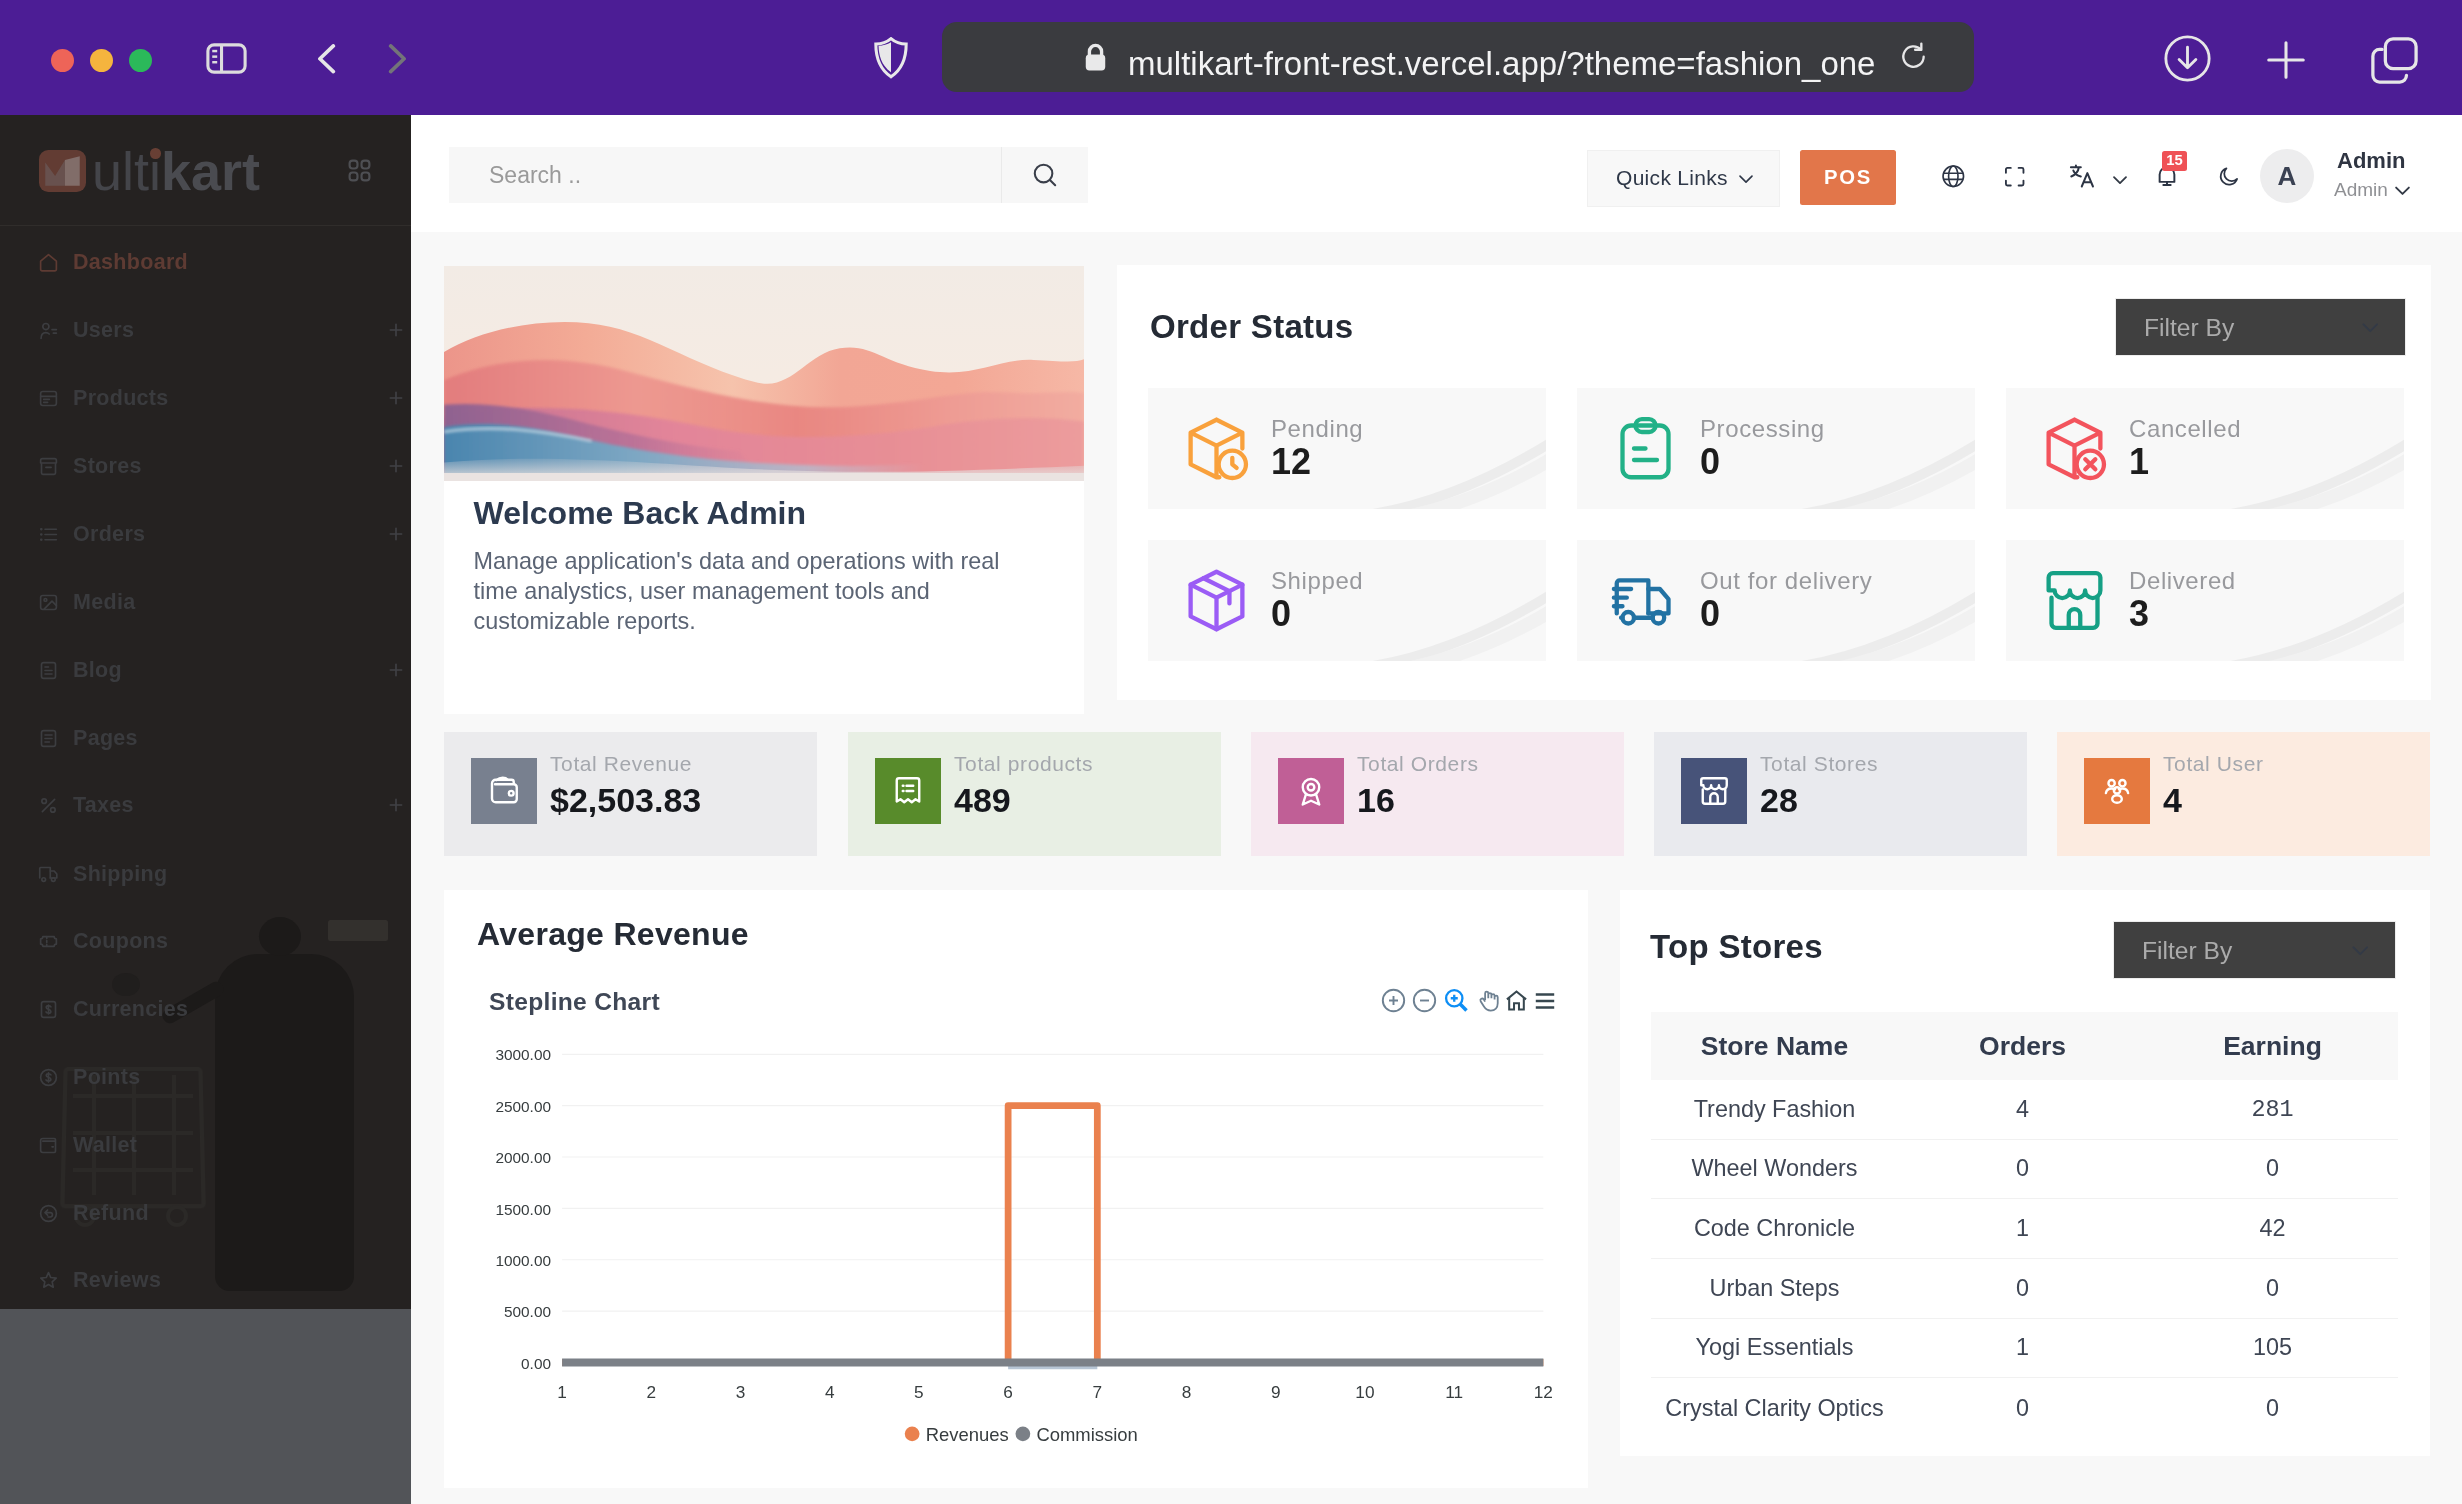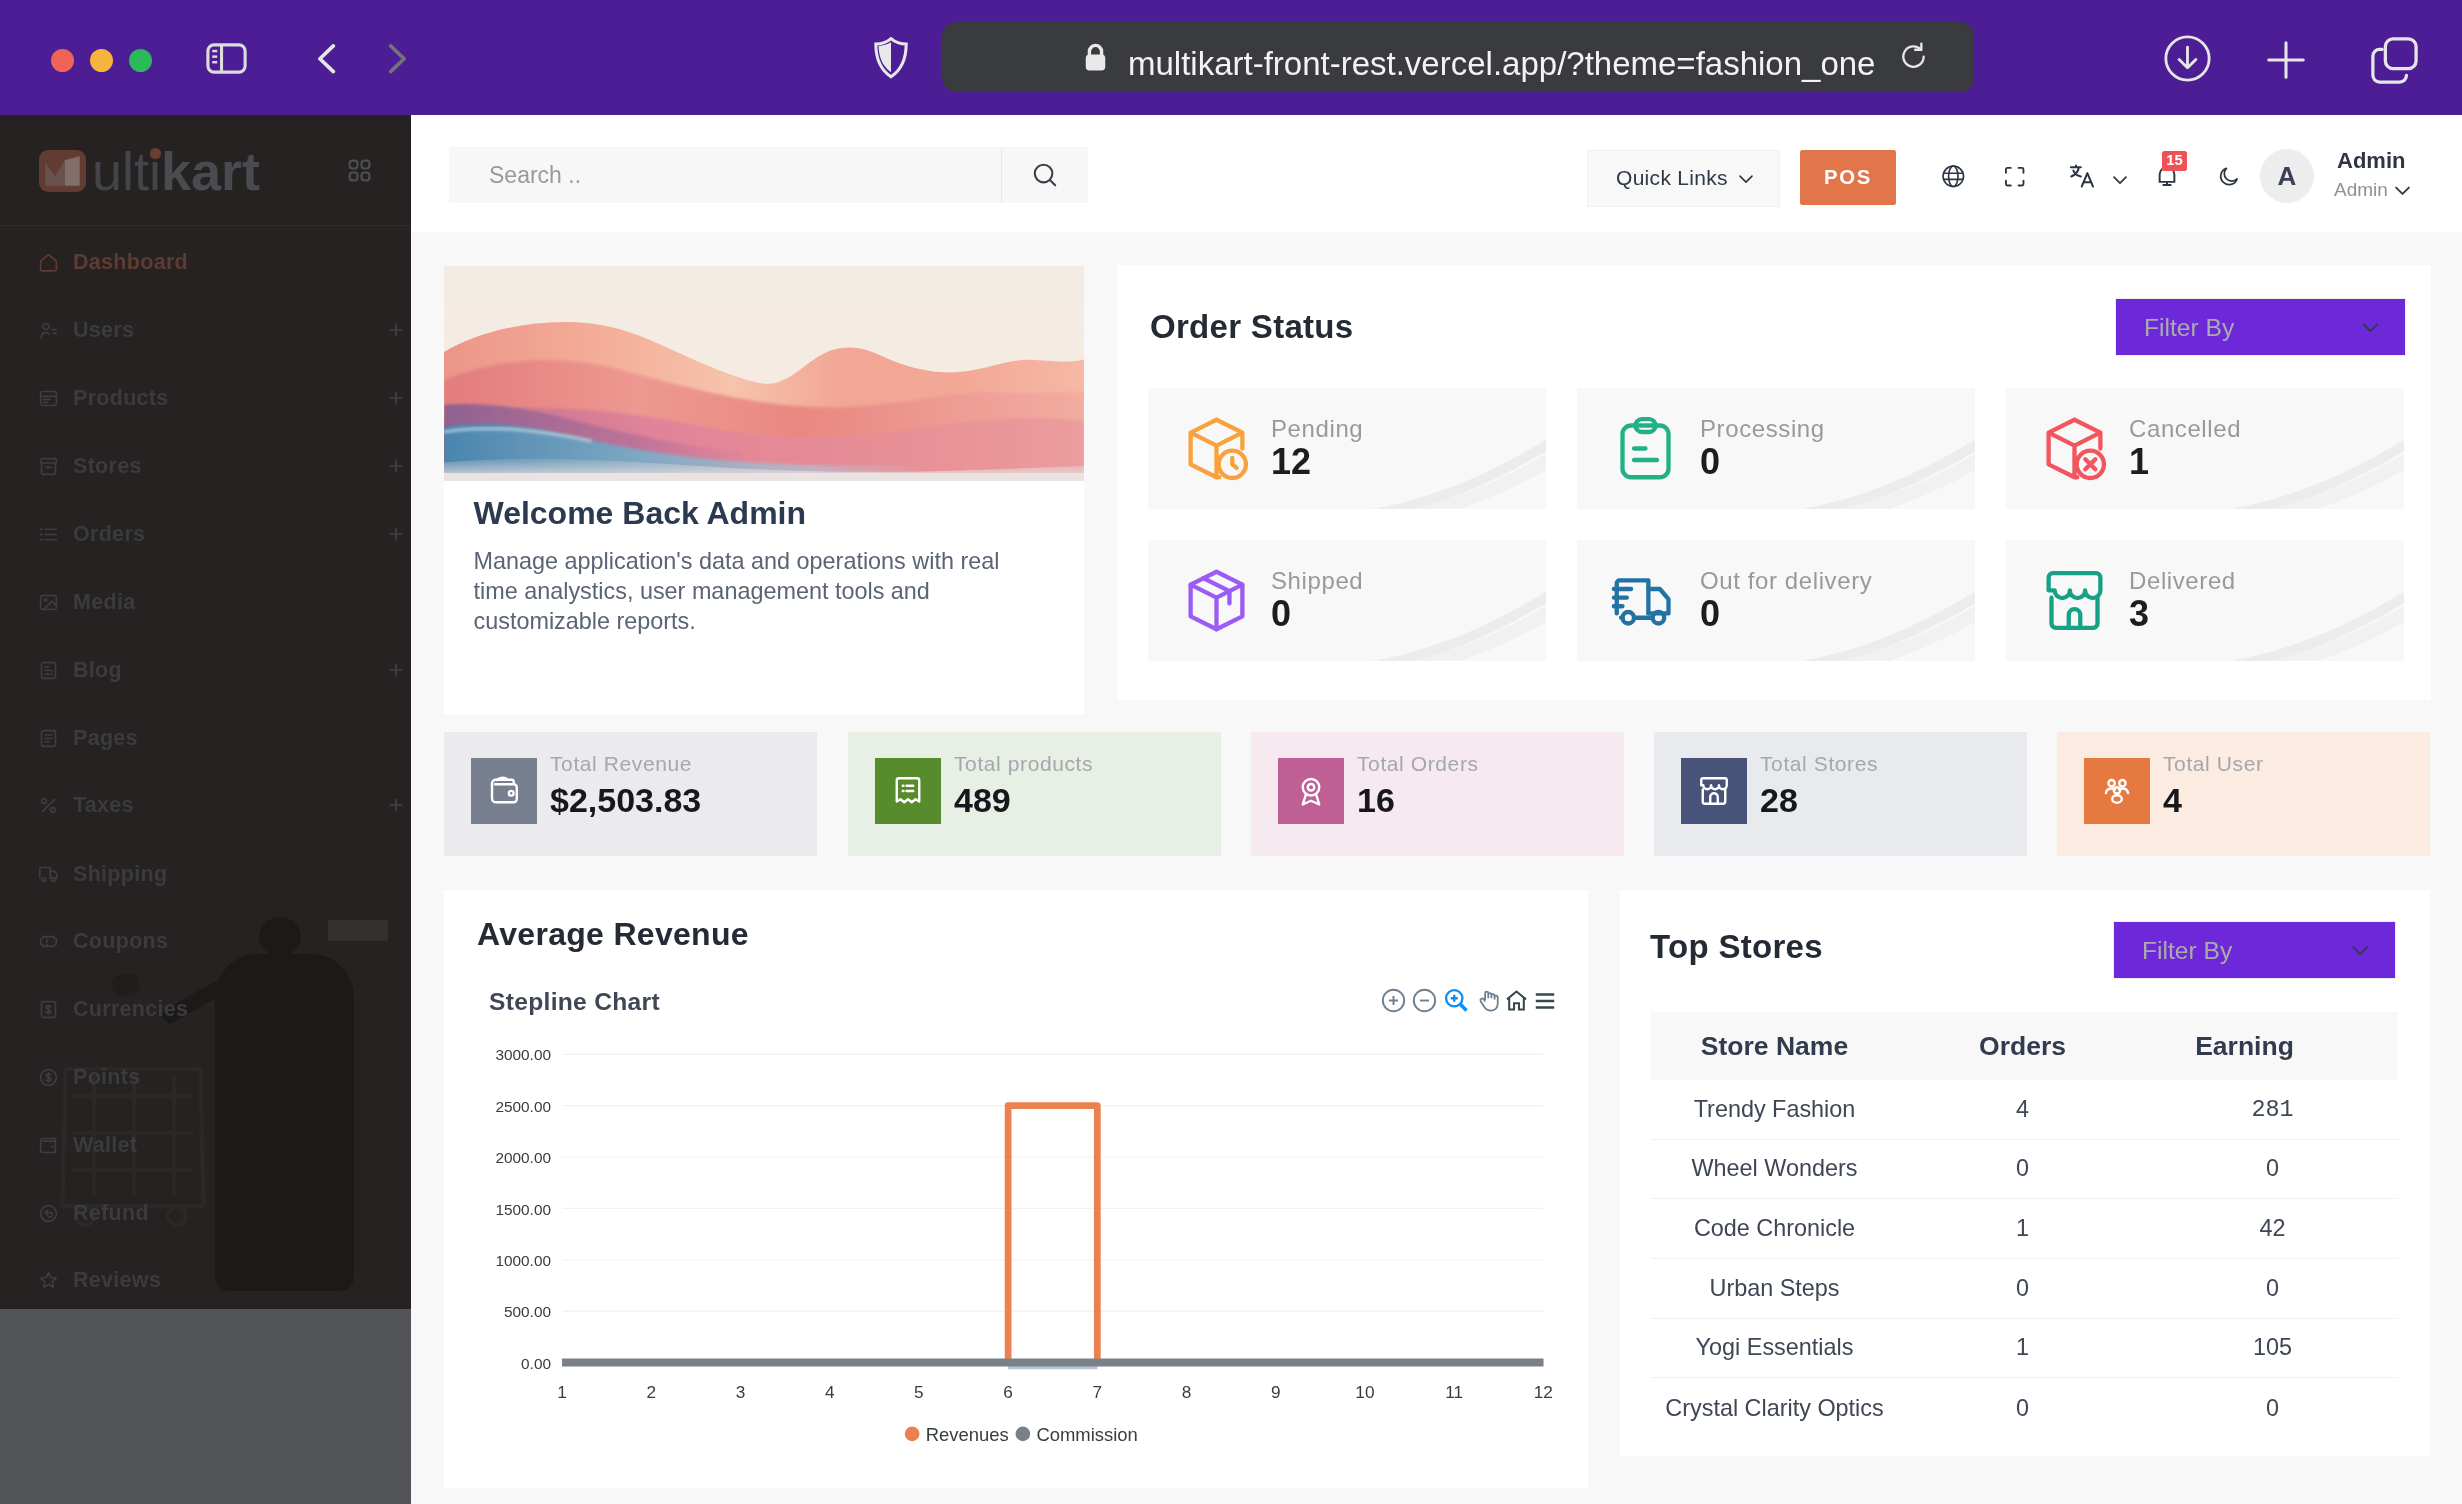--- a/index.html
+++ b/index.html
@@ -11,21 +11,21 @@
 .urltxt { position:absolute; left:186px; top:0; height:70px; line-height:71px; color:#f3f3f4; font-size:33px; white-space:nowrap; padding-top:6.2px; }
 .sidebar { position:absolute; left:0; top:115px; width:411px; height:1194px; background:#252221; overflow:hidden; }
 .sidebelow { position:absolute; left:0; top:1309px; width:411px; height:195px; background:#525458; }
 .mi { position:absolute; left:0; width:411px; height:68px; }
 .mi .tx { position:absolute; left:73px; top:50%; transform:translateY(-50%); font-size:21.5px; color:#3a3b3e; font-weight:600; letter-spacing:0.3px; }
 .apphead { position:absolute; left:411px; top:115px; width:2051px; height:117px; background:#fff; }
 .card { position:absolute; background:#fff; }
 .ostile { position:absolute; width:398px; height:121px; background:#f8f8f8; overflow:hidden; }
 .ostile .lb { position:absolute; left:123px; top:27px; font-size:24px; color:#98999d; letter-spacing:0.6px; }
 .ostile .nm { position:absolute; left:123px; top:53px; font-size:36px; color:#1d1d1d; font-weight:700; }
-.filter { position:absolute; background:#6d28d9; border:0.6px solid #ededed; }
+.filter { position:absolute; background:#404040; border:0.6px solid #ededed; }
 .filter span { position:absolute; left:28px; top:0; line-height:57px; font-size:24.6px; color:#ababab; }
 .stat { position:absolute; top:732px; width:373px; height:124px; }
 .stat .sl1 { position:absolute; left:106px; top:19.7px; font-size:21px; color:#a4a7ad; letter-spacing:0.6px; }
 .stat .sl2 { position:absolute; left:106px; top:49px; font-size:34px; font-weight:700; color:#16181d; }
 .h-title { position:absolute; font-weight:700; color:#252b35; font-size:34px; letter-spacing:0.3px; }
 .tst-row { position:absolute; width:747px; height:60px; font-size:23.4px; color:#3f4654; }
 .cell { position:absolute; top:0; height:100%; display:flex; align-items:center; justify-content:center; }
 </style>
 </head>
 <body>
@@ -619,21 +619,21 @@
 <div class="h-title" style="left:30px;top:38px;font-size:33px;">Top Stores</div>
 <div class="filter" style="left:493px;top:31px;width:283px;height:58px;">
       <span>Filter By</span>
       <svg style="position:absolute;right:26px;top:22px;" width="18.5" height="13.5" viewBox="0 0 32 24">
         <path d="M4 6 L16 18 L28 6" fill="none" stroke="#333a46" stroke-width="3.6" stroke-linecap="round" stroke-linejoin="round"></path>
       </svg>
     </div>
 <div style="position:absolute;left:31px;top:122px;width:747px;height:68px;background:#f8f8f8;">
       <div class="cell" style="left:0;width:247px;font-size:26.5px;font-weight:700;color:#333c4e;">Store Name</div>
       <div class="cell" style="left:247px;width:249px;font-size:26.5px;font-weight:700;color:#333c4e;">Orders</div>
-      <div class="cell" style="left:468px;width:251px;font-size:26.5px;font-weight:700;color:#333c4e;">Earning</div>
+      <div class="cell" style="left:496px;width:251px;font-size:26.5px;font-weight:700;color:#333c4e;">Earning</div>
     </div>
 <div class="tst-row" style="left:31px;top:190px;border-bottom:1.2px solid #f1f1f1;">
       <div class="cell" style="left:0;width:247px;">Trendy Fashion</div>
       <div class="cell" style="left:247px;width:249px;">4</div>
       <div class="cell" style="left:496px;width:251px;font-family:Liberation Mono, monospace;">281</div>
     </div>
 <div class="tst-row" style="left:31px;top:249px;border-bottom:1.2px solid #f1f1f1;">
       <div class="cell" style="left:0;width:247px;">Wheel Wonders</div>
       <div class="cell" style="left:247px;width:249px;">0</div>
       <div class="cell" style="left:496px;width:251px;">0</div>

